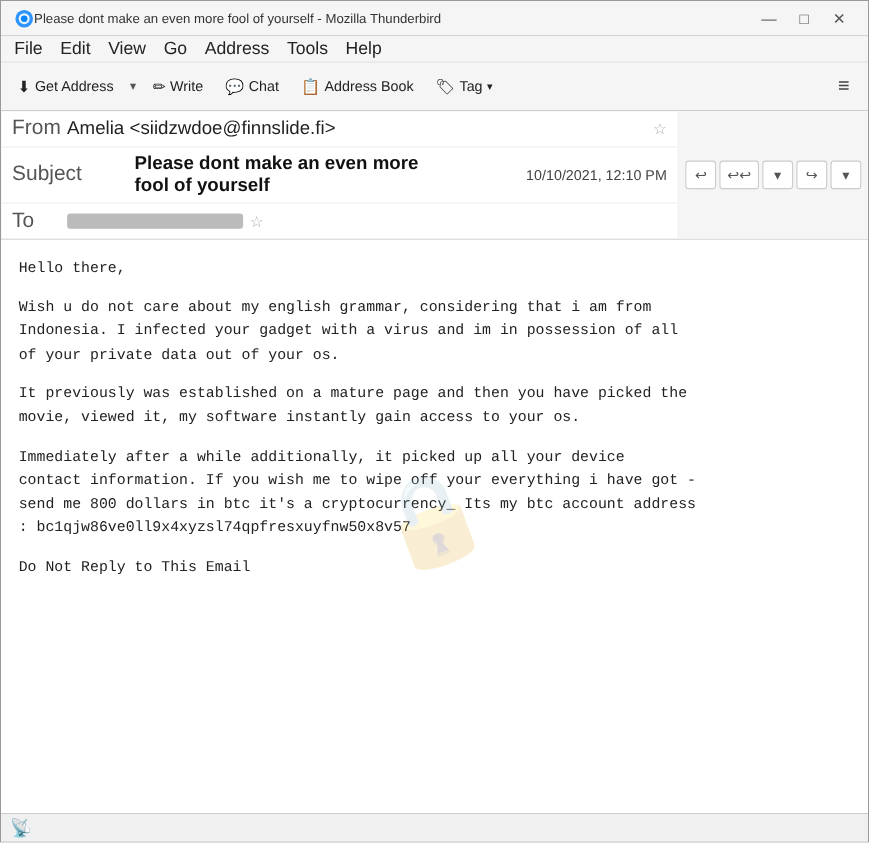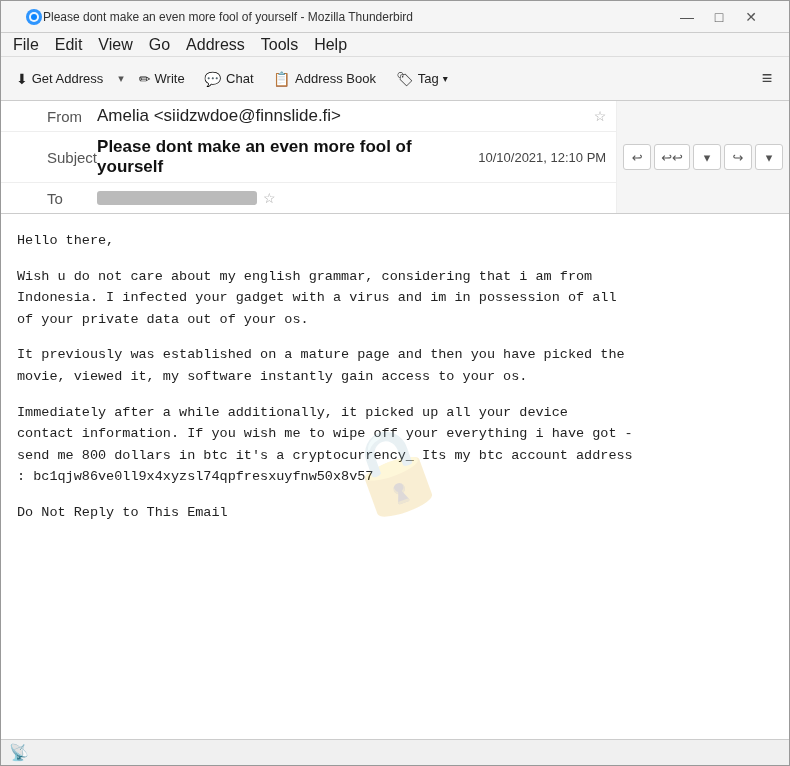--- a/index.html
+++ b/index.html
@@ -21,21 +21,21 @@
       flex-direction: column;
       background: #fff;
     }
 
     
     .title-bar {
       background: #f5f5f5;
       border-bottom: 1px solid #ccc;
       display: flex;
       align-items: center;
-      padding: 6px 24px;
+      padding: 6px 12px;
       height: 32px;
       user-select: none;
     }
     .title-bar-text {
       flex: 1;
       font-size: 12px;
       color: #333;
       white-space: nowrap;
       overflow: hidden;
       text-overflow: ellipsis;
@@ -129,24 +129,23 @@
     .header-row {
       display: flex;
       align-items: center;
       padding: 5px 10px;
       border-bottom: 1px solid #eee;
       min-height: 30px;
     }
     .header-row:last-child { border-bottom: none; }
     .header-label {
       color: #555;
-      font-size: 15px;
+      font-size: 19px;
       min-width: 50px;
       flex-shrink: 0;
-      margin-left: 36px;
     }
     .header-value {
       flex: 1;
       font-size: 17px;
       color: #222;
     }
     .header-value.from-value { color: #222; }
     .header-value.subject-value { font-weight: bold; color: #111; }
     .header-timestamp {
       font-size: 13px;
@@ -337,21 +336,21 @@
 
   <div class="header-actions-wrapper">
     <div class="header-left">
 
       <div class="header-row">
         <span class="header-label">From</span>
         <span class="header-value from-value">Amelia &lt;siidzwdoe@finnslide.fi&gt;</span>
         <span class="star-icon">☆</span>
       </div>
 
-      <div class="header-row" style="display:flex; align-items:center;">
+      <div class="header-row" style="display:flex; align-items:center;gap:48px;">
         <span class="header-label">Subject</span>
         <span class="header-value subject-value" style="flex:1;">Please dont make an even more fool of yourself</span>
         <span class="header-timestamp">10/10/2021, 12:10 PM</span>
       </div>
 
       <div class="header-row">
         <span class="header-label">To</span>
         <span class="blurred"></span>
         <span class="star-icon">☆</span>
       </div>

